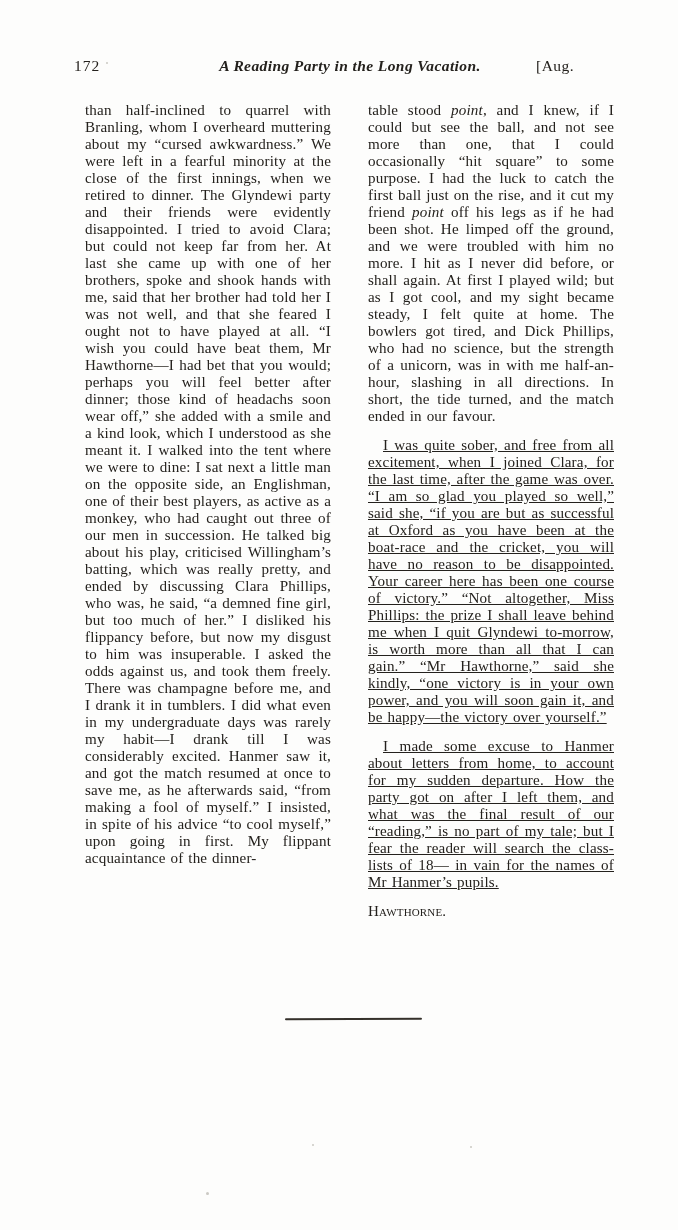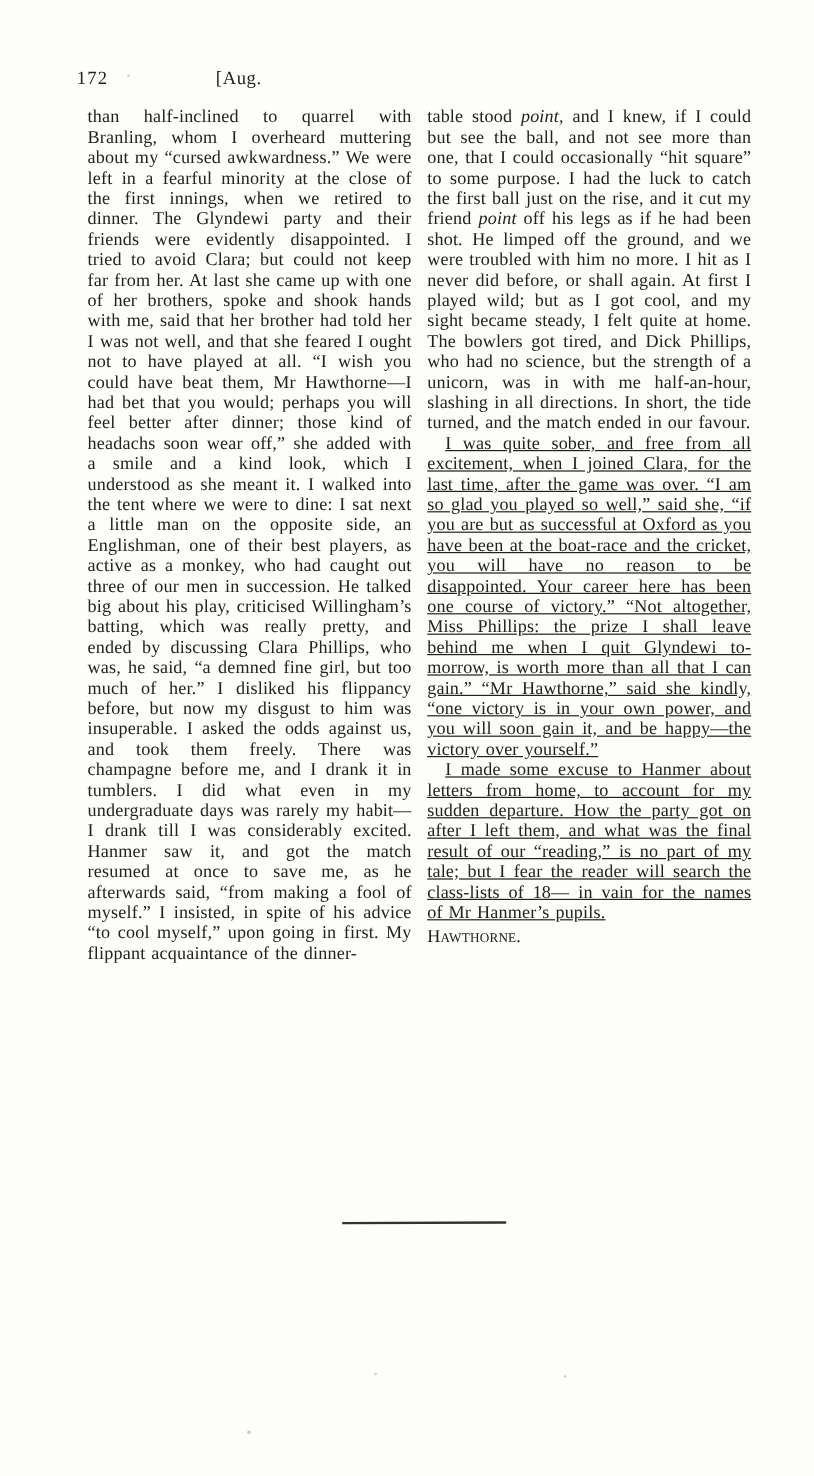--- a/index.html
+++ b/index.html
@@ -14,58 +14,58 @@
     margin: 0 auto;
     background: #fdfdfc;
     color: #24211d;
     font-family: "Liberation Serif", serif;
     overflow: hidden;
   }
   
   .running-head {
     position: absolute;
     top: 56px;
-    left: 64px;
+    left: 74px;
     width: 552px;
     display: flex;
     align-items: baseline;
     font-size: 15.5px;
     line-height: 20px;
   }
   .running-head .pageno {
     width: 90px;
     letter-spacing: 1px;
   }
   .running-head .title {
     flex: 1;
     text-align: center;
     font-style: italic;
     font-weight: bold;
     letter-spacing: 0.4px;
     white-space: nowrap;
   }
   .running-head .issue {
     width: 90px;
-    text-align: center;
+    text-align: left;
     letter-spacing: 0.5px;
   }
   
   .columns {
     position: absolute;
     top: 90px;
     left: 73px;
     width: 553px;
     display: flex;
     gap: 13px;
   }
   .col {
     width: 270px;
   }
   .col p {
-    margin: 0;
+    margin: 12px;
     font-size: 15.1px;
     line-height: 17px;
     text-align: justify;
     letter-spacing: 0.15px;
     word-spacing: 1px;
   }
   .col p.indent { text-indent: 15px; text-decoration: underline; }
   .col p i { }
   .signature {
     margin-top: 3px !important;
@@ -97,20 +97,21 @@
   .speck.s3 { left: 470px; top: 1146px; width: 2px; height: 2px; }
   .speck.s4 { left: 106px; top: 62px;  width: 2px; height: 2px; }
 </style>
 </head>
 <body>
 
 <div class="page">
 
   <header class="running-head">
     <span class="pageno">172</span>
+    <span class="title">A Reading Party in the Long Vacation.</span>
     <span class="issue">[Aug.</span>
   </header>
 
   <div class="columns">
     <div class="col">
       <p>than half-inclined to quarrel with Branling, whom I overheard muttering about my “cursed awkwardness.” We were left in a fearful minority at the close of the first innings, when we retired to dinner. The Glyndewi party and their friends were evidently disappointed. I tried to avoid Clara; but could not keep far from her. At last she came up with one of her brothers, spoke and shook hands with me, said that her brother had told her I was not well, and that she feared I ought not to have played at all. “I wish you could have beat them, Mr Hawthorne—I had bet that you would; perhaps you will feel better after dinner; those kind of headachs soon wear off,” she added with a smile and a kind look, which I understood as she meant it. I walked into the tent where we were to dine: I sat next a little man on the opposite side, an Englishman, one of their best players, as active as a monkey, who had caught out three of our men in succession. He talked big about his play, criticised Willingham’s batting, which was really pretty, and ended by discussing Clara Phillips, who was, he said, “a demned fine girl, but too much of her.” I disliked his flippancy before, but now my disgust to him was insuperable. I asked the odds against us, and took them freely. There was champagne before me, and I drank it in tumblers. I did what even in my undergraduate days was rarely my habit—I drank till I was considerably excited. Hanmer saw it, and got the match resumed at once to save me, as he afterwards said, “from making a fool of myself.” I insisted, in spite of his advice “to cool myself,” upon going in first. My flippant acquaintance of the dinner-</p>
     </div>
     <div class="col">
       <p>table stood <i>point</i>, and I knew, if I could but see the ball, and not see more than one, that I could occasionally “hit square” to some purpose. I had the luck to catch the first ball just on the rise, and it cut my friend <i>point</i> off his legs as if he had been shot. He limped off the ground, and we were troubled with him no more. I hit as I never did before, or shall again. At first I played wild; but as I got cool, and my sight became steady, I felt quite at home. The bowlers got tired, and Dick Phillips, who had no science, but the strength of a unicorn, was in with me half-an-hour, slashing in all directions. In short, the tide turned, and the match ended in our favour.</p>
       <p class="indent">I was quite sober, and free from all excitement, when I joined Clara, for the last time, after the game was over. “I am so glad you played so well,” said she, “if you are but as successful at Oxford as you have been at the boat-race and the cricket, you will have no reason to be disappointed. Your career here has been one course of victory.” “Not altogether, Miss Phillips: the prize I shall leave behind me when I quit Glyndewi to-morrow, is worth more than all that I can gain.” “Mr Hawthorne,” said she kindly, “one victory is in your own power, and you will soon gain it, and be happy—the victory over yourself.”</p>

